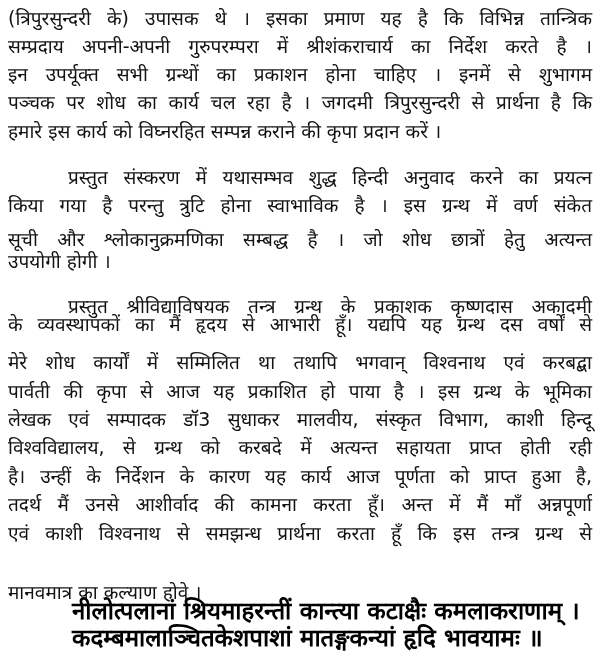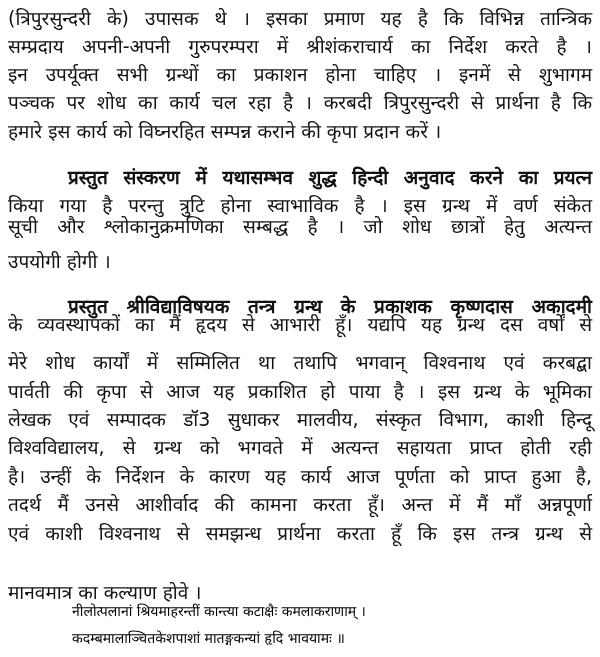--- a/index.html
+++ b/index.html
@@ -3,51 +3,51 @@
 <meta charset="utf-8">
 <style>
   html, body { margin: 0; padding: 0; background: #ffffff; }
   body { width: 600px; height: 657px; overflow: hidden; position: relative;
          font-family: "DejaVu Sans", "Liberation Sans", sans-serif; color: #111; }
   .page { position: absolute; left: 0; top: 0; width: 600px; height: 657px; }
   .line { position: absolute; left: 8px; width: 584px; height: 28px;
           font-size: 19px; line-height: 28px; white-space: nowrap;
           text-align: justify; text-align-last: justify; letter-spacing: 0px; }
   .line.last { text-align-last: left; }
-  .line.indent { left: 68px; width: 524px; font-weight: bold; }
-  .verse { position: absolute; left: 72px; width: 450px; font-size: 14px;
-           font-weight: normal; line-height: 28px; white-space: nowrap; color: #000; }
+  .line.indent { left: 68px; width: 524px; }
+  .verse { position: absolute; left: 72px; width: 450px; font-size: 24px;
+           font-weight: bold; line-height: 28px; white-space: nowrap; color: #000; }
 </style>
 </head>
 <body>
 
 <div class="page">
 
   <div>
     <div class="line" style="top:4px">(त्रिपुरसुन्दरी के) उपासक थे । इसका प्रमाण यह है कि विभिन्न तान्त्रिक</div>
     <div class="line" style="top:32px">सम्प्रदाय अपनी-अपनी गुरुपरम्परा में श्रीशंकराचार्य का निर्देश करते है ।</div>
     <div class="line" style="top:60px">इन उपर्यूक्त सभी ग्रन्थों का प्रकाशन होना चाहिए । इनमें से शुभागम</div>
-    <div class="line" style="top:88px">पञ्चक पर शोध का कार्य चल रहा है । करबदी त्रिपुरसुन्दरी से प्रार्थना है कि</div>
+    <div class="line" style="top:88px">पञ्चक पर शोध का कार्य चल रहा है । जगदमी त्रिपुरसुन्दरी से प्रार्थना है कि</div>
     <div class="line last" style="top:117px">हमारे इस कार्य को विघ्नरहित सम्पन्न कराने की कृपा प्रदान करें ।</div>
   </div>
 
   <div>
     <div class="line indent" style="top:163px">प्रस्तुत संस्करण में यथासम्भव शुद्ध हिन्दी अनुवाद करने का प्रयत्न</div>
     <div class="line" style="top:191px">किया गया है परन्तु त्रुटि होना स्वाभाविक है । इस ग्रन्थ में वर्ण संकेत</div>
-    <div class="line" style="top:212px">सूची और श्लोकानुक्रमणिका सम्बद्ध है । जो शोध छात्रों हेतु अत्यन्त</div>
+    <div class="line" style="top:225px">सूची और श्लोकानुक्रमणिका सम्बद्ध है । जो शोध छात्रों हेतु अत्यन्त</div>
     <div class="line last" style="top:247px">उपयोगी होगी ।</div>
   </div>
 
   <div>
     <div class="line indent" style="top:292px">प्रस्तुत श्रीविद्याविषयक तन्त्र ग्रन्थ के प्रकाशक कृष्णदास अकादमी</div>
     <div class="line" style="top:310px">के व्यवस्थापकों का मैं हृदय से आभारी हूँ। यद्यपि यह ग्रन्थ दस वर्षों से</div>
     <div class="line" style="top:348px">मेरे शोध कार्यों में सम्मिलित था तथापि भगवान् विश्वनाथ एवं करबद्बा</div>
     <div class="line" style="top:377px">पार्वती की कृपा से आज यह प्रकाशित हो पाया है । इस ग्रन्थ के भूमिका</div>
     <div class="line" style="top:405px">लेखक एवं सम्पादक डॉ3 सुधाकर मालवीय, संस्कृत विभाग, काशी हिन्दू</div>
-    <div class="line" style="top:433px">विश्वविद्यालय, से ग्रन्थ को भगवते में अत्यन्त सहायता प्राप्त होती रही</div>
+    <div class="line" style="top:433px">विश्वविद्यालय, से ग्रन्थ को करबदे में अत्यन्त सहायता प्राप्त होती रही</div>
     <div class="line" style="top:462px">है। उन्हीं के निर्देशन के कारण यह कार्य आज पूर्णता को प्राप्त हुआ है,</div>
     <div class="line" style="top:490px">तदर्थ मैं उनसे आशीर्वाद की कामना करता हूँ। अन्त में मैं माँ अन्नपूर्णा</div>
     <div class="line" style="top:519px">एवं काशी विश्वनाथ से समझन्ध प्रार्थना करता हूँ कि इस तन्त्र ग्रन्थ से</div>
     <div class="line last" style="top:578px">मानवमात्र का कल्याण होवे ।</div>
   </div>
 
   <div>
     <div class="verse" style="top:597px">नीलोत्पलानां श्रियमाहरन्तीं कान्त्या कटाक्षैः कमलाकराणाम् ।</div>
     <div class="verse" style="top:624px">कदम्बमालाञ्चितकेशपाशां   मातङ्गकन्यां हृदि भावयामः ॥</div>
   </div>

